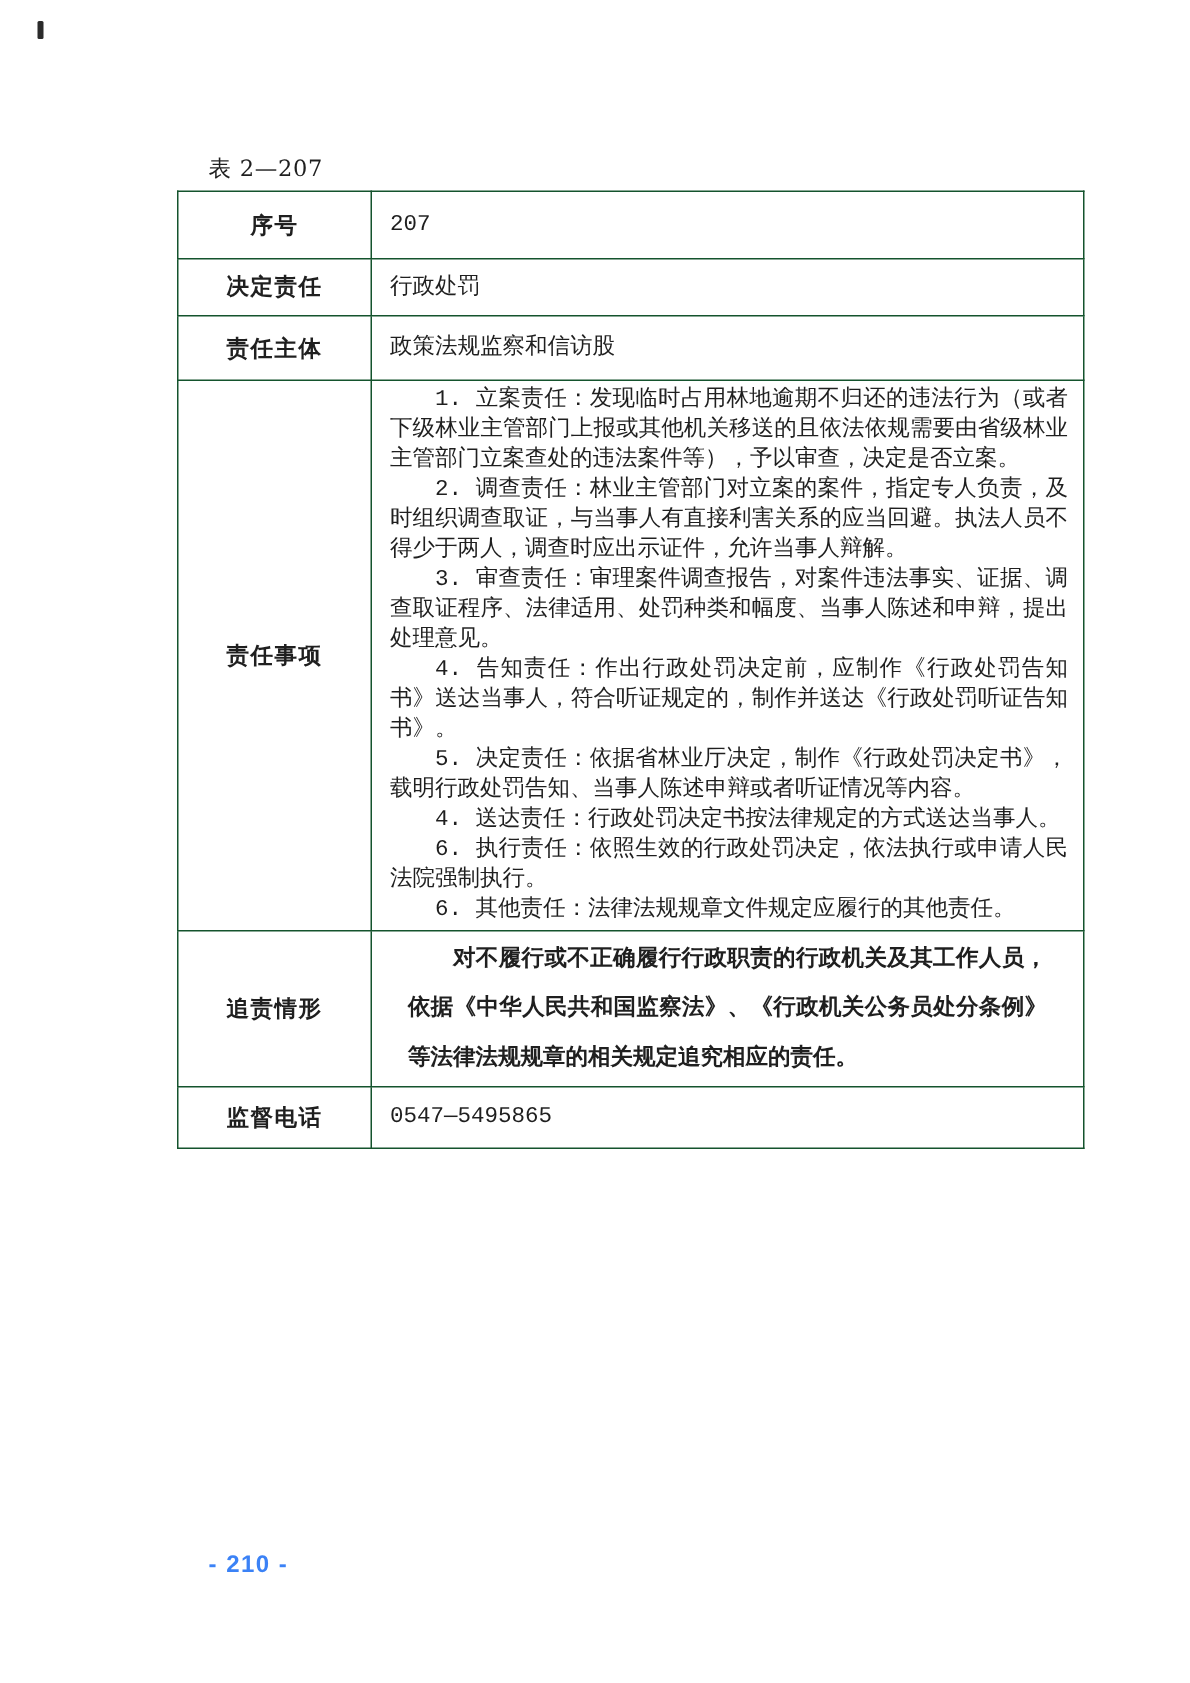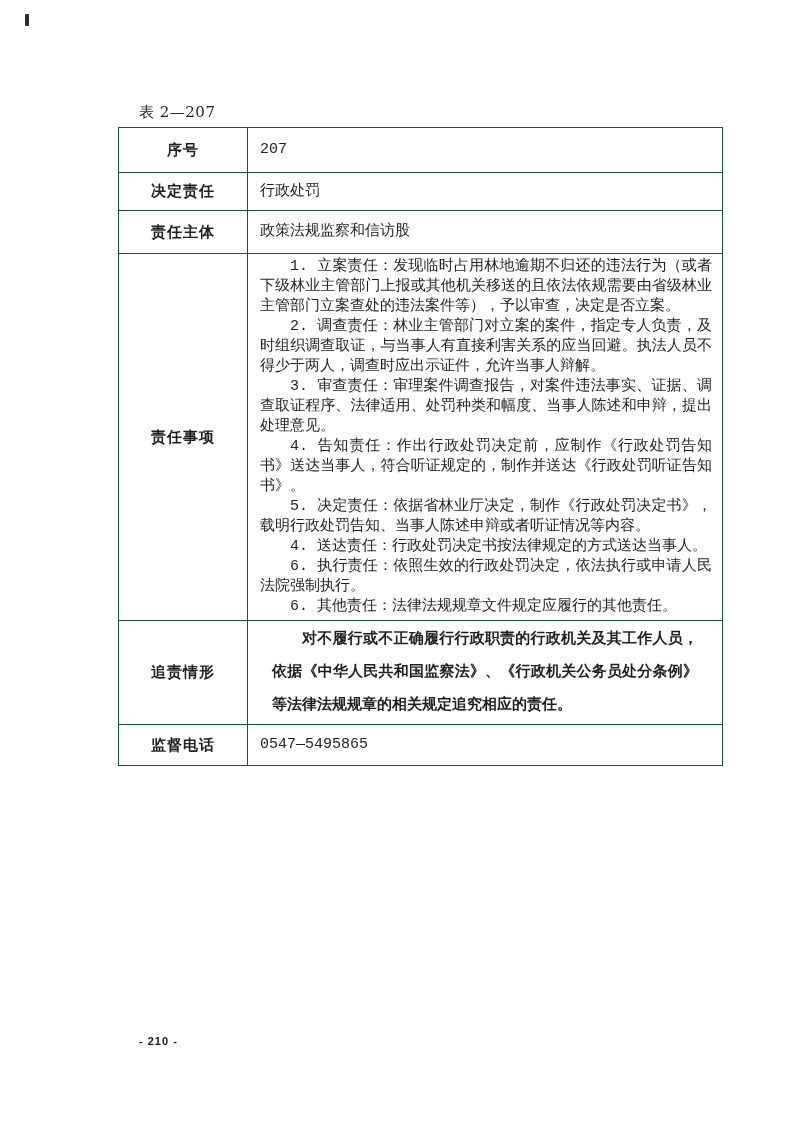--- a/index.html
+++ b/index.html
@@ -88,23 +88,23 @@
     font-weight: bold;
     line-height: 33px;
     text-align: justify;
     text-indent: 2em;
   }
   .page-number {
     position: absolute;
     left: 118px;
     top: 1035px;
     font-family: "Liberation Sans", sans-serif;
-    font-size: 11px;
+    font-size: 16px;
     font-weight: bold;
-    color: #0f172a;
+    color: #3b82f6;
     letter-spacing: 1px;
   }
 </style>
 </head>
 <body>
 
 <div class="page">
 
   <div class="scan-artifact"></div>
 

